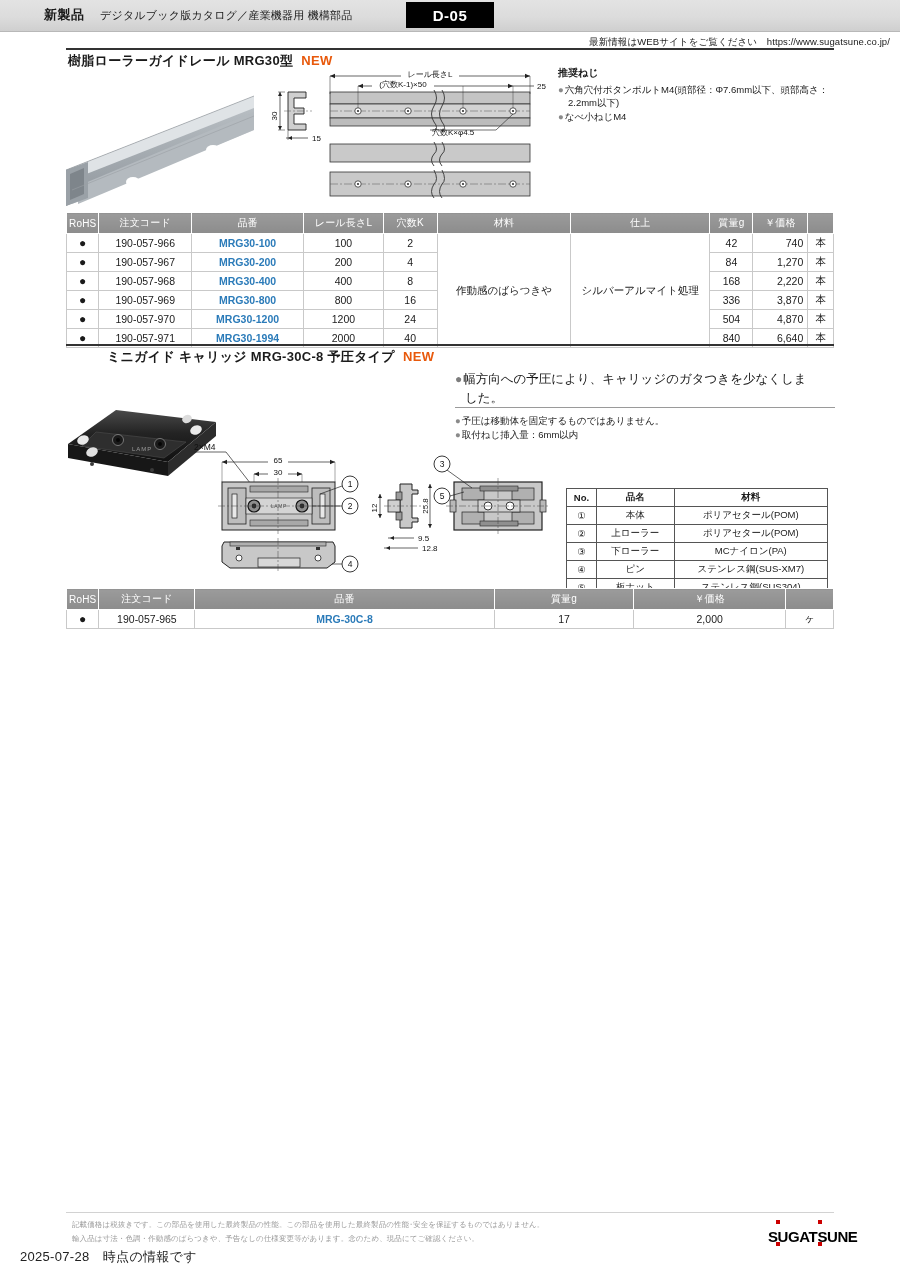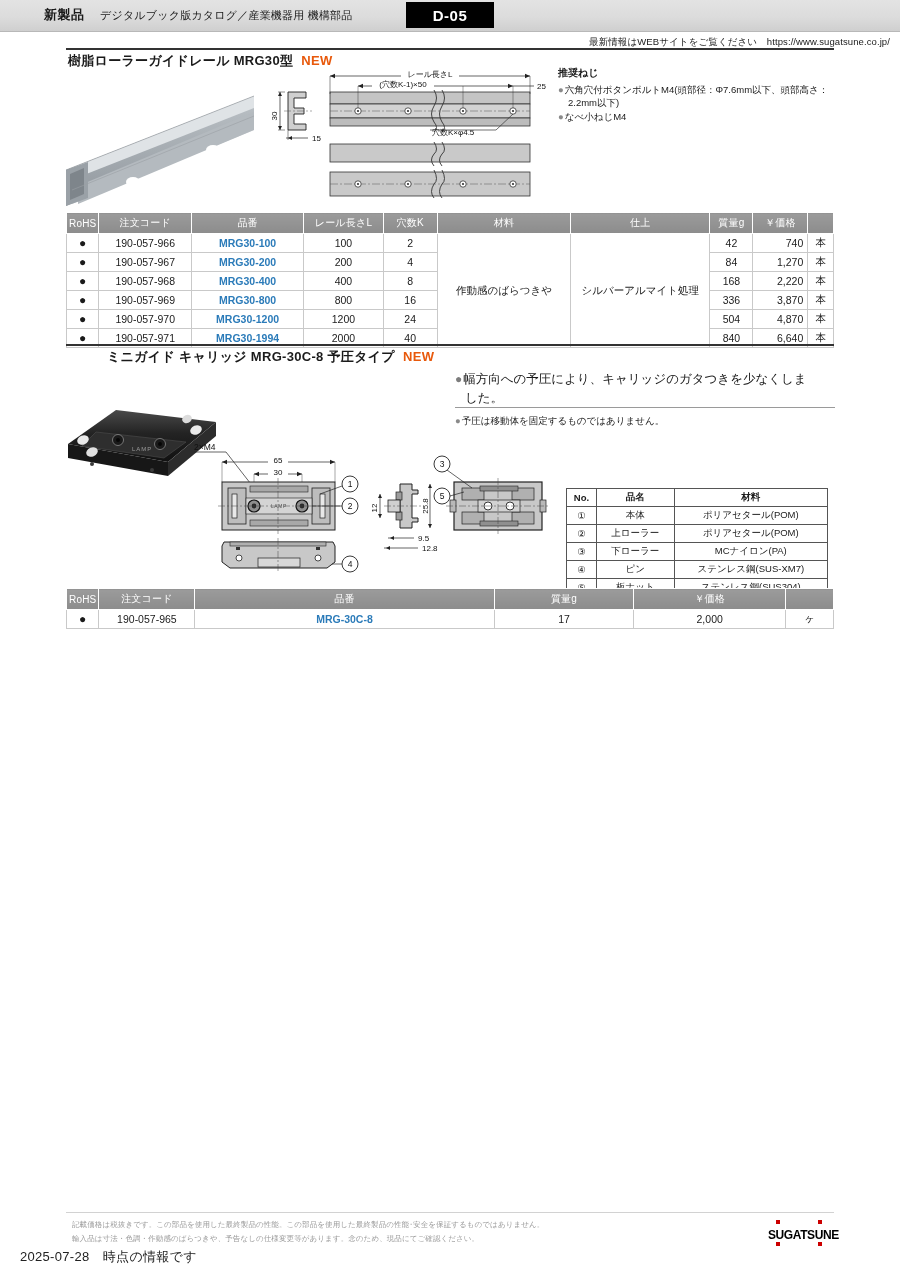--- a/index.html
+++ b/index.html
@@ -79,21 +79,21 @@
   .feature .bullet { color:#7d7d7d; font-size:12px; }
 
   
   .footer-txt {
     position:absolute; font-size:7.5px; color:#9a9a9a; line-height:1.8;
     letter-spacing:.1px;
   }
   .footer-date { position:absolute; font-size:13px; color:#222; letter-spacing:.3px; }
   .logo-wrap { position:absolute; width:86px; height:34px; }
   .logo-text {
-    position:absolute; left:8px; top:10px; font-size:12px; font-weight:bold;
+    position:absolute; left:8px; top:10px; font-size:15px; font-weight:bold;
     letter-spacing:-0.4px; color:#000;
   }
   .logo-dot { position:absolute; width:3.5px; height:3.5px; background:#cc0000; }
 </style>
 </head>
 <body>
 
 <div class="header">
   <span class="hdr-new">新製品</span>
   <span class="hdr-sub">デジタルブック版カタログ／産業機器用 機構部品</span>
@@ -318,20 +318,21 @@
 
 <div class="feature" style="left:455px; top:352px; width:390px;margin-top:18px;">
   <span class="bullet">●</span><span>幅方向への予圧により、キャリッジのガタつきを少なくしま</span><br>
   <span style="padding-left:10px;">した。</span>
 </div>
 
 <div class="rule-thin" style="left:455px; top:407px; width:380px;"></div>
 
 <div class="notes" style="left:455px; top:414px; width:390px;">
   <div><span class="bullet">●</span><span>予圧は移動体を固定するものではありません。</span></div>
+  <div><span class="bullet">●</span><span>取付ねじ挿入量：6mm以内</span></div>
 </div>
 
 <div class="draw" style="left:56px; top:396px;">
 <svg width="170" height="86" viewBox="0 0 170 86">
   <defs>
     <linearGradient id="blk" x1="0" y1="0" x2="0" y2="1">
       <stop offset="0%" stop-color="#4a4a4a"></stop>
           <stop offset="45%" stop-color="#232323"></stop>
       <stop offset="100%" stop-color="#111"></stop>
     </linearGradient>

